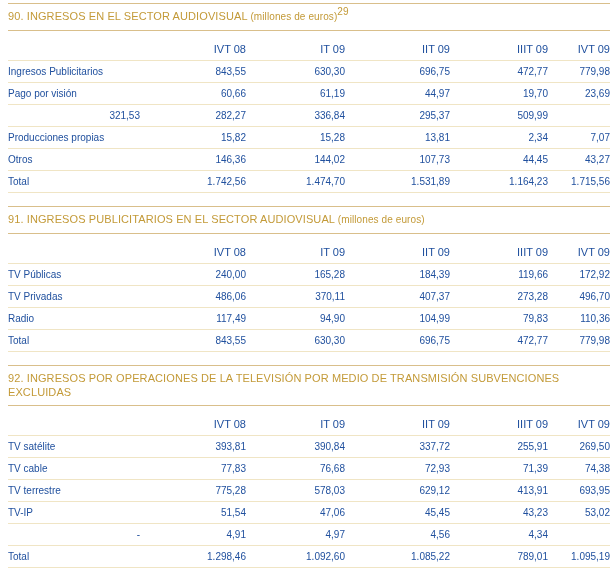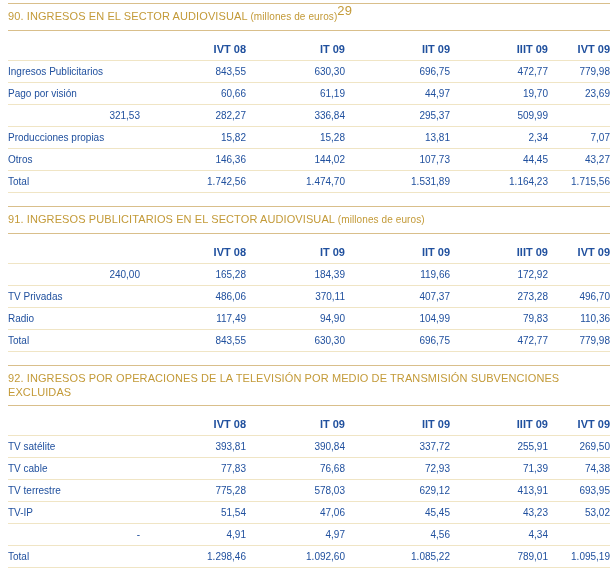--- a/index.html
+++ b/index.html
@@ -21,35 +21,35 @@
     border-top: 1px solid #D9BF8B;
     border-bottom: 1px solid #D9BF8B;
     padding: 5px 0 6px 0;
     color: #C39A38;
     font-size: 11px;
     line-height: 14px;
     letter-spacing: 0.1px;
   }
   .title-main { text-transform: none; }
   .title-suffix { font-size: 10px; }
-  .title-sup { font-size: 13px; vertical-align: super; line-height: 0; }
+  .title-sup { font-size: 10px; vertical-align: super; line-height: 0; }
 
   .grid {
     display: grid;
     grid-template-columns: 132px 106px 99px 105px 98px 62px;
     align-items: center;
   }
 
   .head-row {
     margin-top: 7px;
     height: 23px;
     border-bottom: 1px solid #F0E5C5;
   }
   .colhead {
-    font-weight: bold;
+    font-weight: normal;
     font-size: 11px;
     text-align: right;
     white-space: nowrap;
   }
 
   .trow {
     height: 22px;
     border-bottom: 1px solid #F0E5C5;
     font-size: 10px;
   }
@@ -131,20 +131,21 @@
   <div class="grid head-row">
     <div class="rowlabel"></div>
   <div class="num colhead">IVT 08</div>
       <div class="num colhead">IT 09</div>
       <div class="num colhead">IIT 09</div>
       <div class="num colhead">IIIT 09</div>
       <div class="num colhead">IVT 09</div>
     </div>
   <div>
       <div class="grid trow">
+        <div class="rowlabel">TV Públicas</div>
         <div class="num">240,00</div>
         <div class="num">165,28</div>
         <div class="num">184,39</div>
         <div class="num">119,66</div>
         <div class="num">172,92</div>
       </div>
       <div class="grid trow">
         <div class="rowlabel">TV Privadas</div>
         <div class="num">486,06</div>
         <div class="num">370,11</div>

